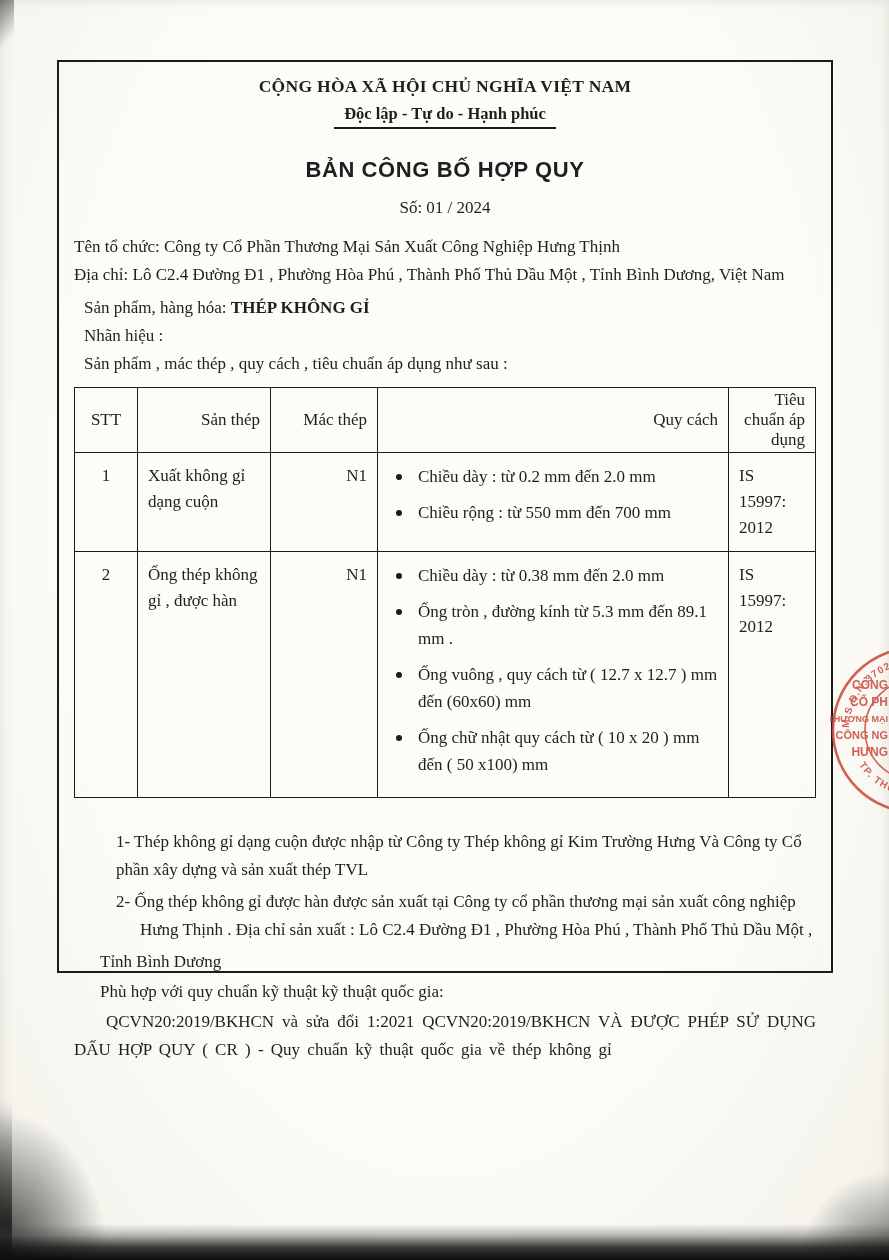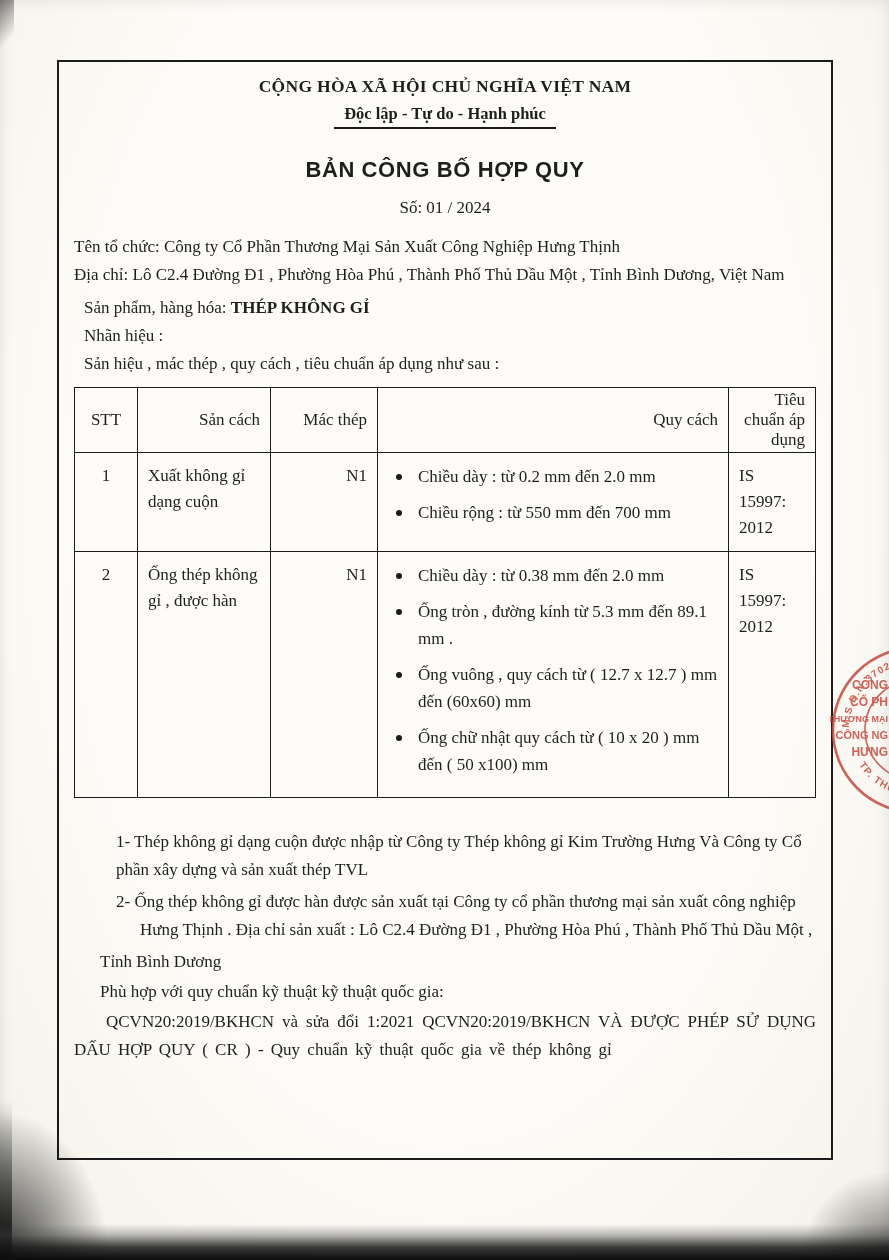--- a/index.html
+++ b/index.html
@@ -19,21 +19,21 @@
   .corner-bl{position:absolute;left:0;bottom:0;width:110px;height:150px;
     background:radial-gradient(ellipse at 0% 100%, rgba(15,15,15,0.85), rgba(15,15,15,0) 70%);z-index:5;}
   .corner-br{position:absolute;right:0;bottom:0;width:90px;height:90px;
     background:radial-gradient(ellipse at 100% 100%, rgba(15,15,15,0.6), rgba(15,15,15,0) 70%);z-index:5;}
   .edge-left-bottom{position:absolute;left:0;bottom:0;width:12px;height:160px;
     background:linear-gradient(to top, rgba(10,10,10,0.9), rgba(10,10,10,0));z-index:5;}
   .corner-tl{position:absolute;left:0;top:0;width:14px;height:52px;
     background:linear-gradient(135deg, rgba(25,25,25,0.55), transparent 75%);z-index:5;}
 
   .frame{
-    position:absolute;left:57px;top:60px;width:776px;height:1100px;
+    position:absolute;left:57px;top:60px;width:776px;height:913px;
     border:2px solid #1b1b1b;box-sizing:border-box;
     padding:12px 15px 0 15px;
   }
   .center{text-align:center;}
   .b{font-weight:bold;}
 
   .national-header{font-size:17.5px;font-weight:bold;letter-spacing:0.3px;margin-top:2px;}
   .motto-wrap{margin-top:7px;}
   .motto{display:inline-block;font-size:16.5px;font-weight:bold;
     border-bottom:2px solid #1b1b1b;padding:0 10px 3px 10px;}
@@ -85,28 +85,28 @@
     </div>
 
     <div class="center doc-title">BẢN CÔNG BỐ HỢP QUY</div>
     <div class="center doc-number">Số: 01 / 2024</div>
 
     <div class="para-block">
       <p class="para">Tên tổ chức: Công ty Cổ Phần Thương Mại Sản Xuất Công Nghiệp Hưng Thịnh</p>
       <p class="para">Địa chỉ: Lô C2.4 Đường Đ1 , Phường Hòa Phú , Thành Phố Thủ Dầu Một , Tỉnh Bình Dương, Việt Nam</p>
       <p class="para indent-sm mt-sm"><span>Sản phẩm, hàng hóa: </span><span class="b">THÉP KHÔNG GỈ</span></p>
       <p class="para indent-sm">Nhãn hiệu :</p>
-      <p class="para indent-sm">Sản hiệu , mác thép , quy cách , tiêu chuẩn áp dụng như sau :</p>
+      <p class="para indent-sm">Sản phẩm , mác thép , quy cách , tiêu chuẩn áp dụng như sau :</p>
     </div>
 
     <table class="spec">
       <thead>
         <tr>
             <th>STT</th>
-            <th>Sản cách</th>
+            <th>Sản thép</th>
             <th>Mác thép</th>
             <th>Quy cách</th>
             <th>Tiêu chuẩn áp dụng</th>
           </tr>
       </thead>
       <tbody>
           <tr>
             <td>1</td>
             <td>Xuất không gỉ dạng cuộn</td>
             <td>N1</td>

